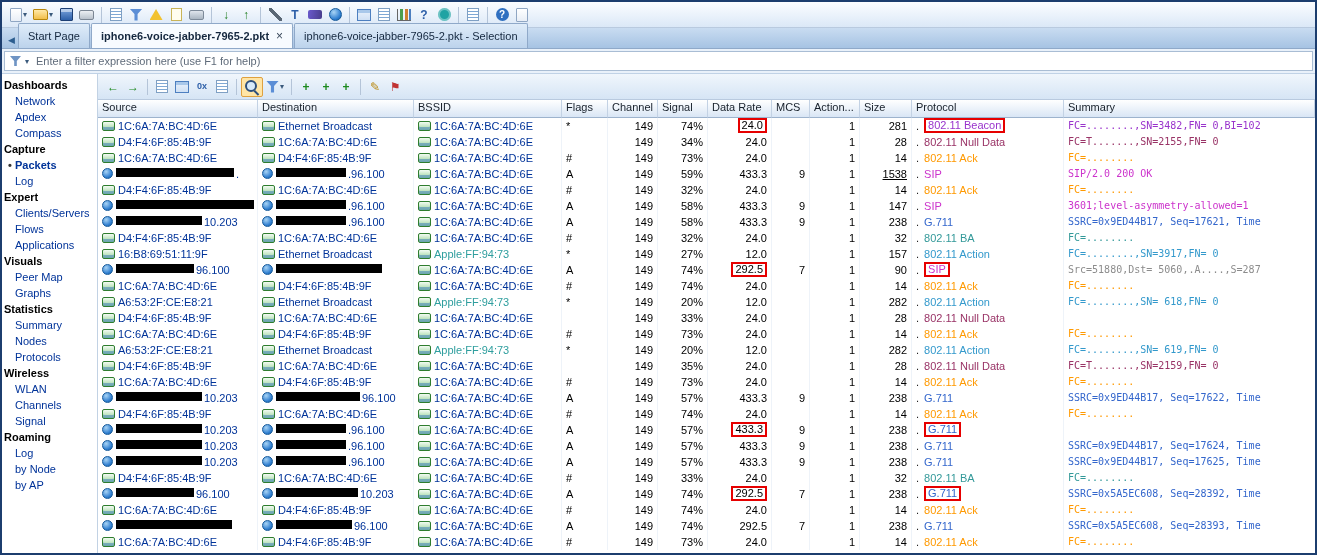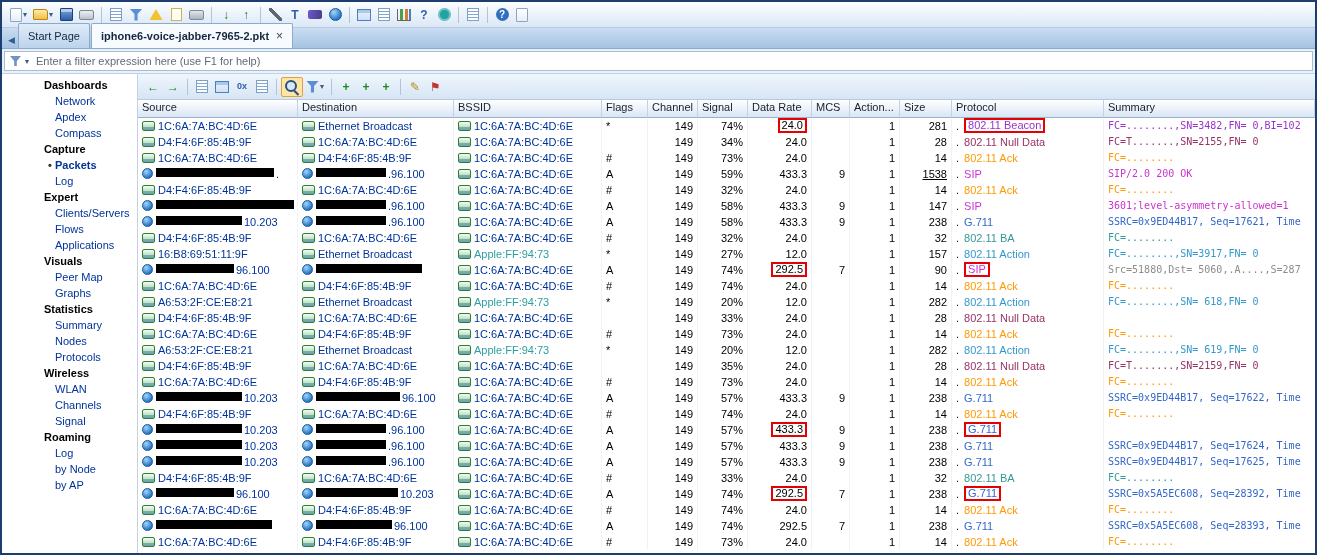--- a/index.html
+++ b/index.html
@@ -44,21 +44,21 @@
   .tab.active { background:#f7fbff; font-weight:bold; }
   .tclose { margin-left:7px; color:#3a4a5c; font-weight:normal; font-size:12px; line-height:1; }
 
   
   #filterbar { height:25px; flex:0 0 25px; background:#e9f1fa; border-bottom:1px solid #c0d2e6; padding:2px; display:flex; }
   .fwrap { flex:1; background:#fff; border:1px solid #a9bdd4; display:flex; align-items:center; padding:0 5px; gap:3px; }
   .mini-funnel { width:11px; height:10px; background:#6f94c4; clip-path:polygon(0 0,100% 0,62% 50%,62% 100%,38% 100%,38% 50%); display:inline-block; }
   .ghost { color:#5f6b7a; font-size:11px; margin-left:4px; }
 
   
-  #main { flex:1; display:flex; min-height:0;margin-left:40px; }
+  #main { flex:1; display:flex; min-height:0; }
   #sidebar { width:96px; flex:0 0 96px; border-right:1px solid #c2d2e4; background:#fff; padding-top:3px; overflow:hidden; }
   .sb-h { font-size:11px; font-weight:bold; color:#000; padding:0 2px; height:16px; line-height:16px; white-space:nowrap; }
   .sb-i { font-size:11px; color:#003399; padding:0 2px 0 13px; height:16px; line-height:16px; white-space:nowrap; cursor:pointer; position:relative; }
   .sb-i.sel { font-weight:bold; }
   .sb-i.sel::before { content:"•"; position:absolute; left:6px; color:#333; }
 
   #right { flex:1; display:flex; flex-direction:column; min-width:0; }
   #subtoolbar { height:26px; flex:0 0 26px; background:linear-gradient(#f0f6fc,#d6e5f5); border-bottom:1px solid #b9cadf;
                 display:flex; align-items:center; padding:0 5px; }
 
@@ -164,20 +164,23 @@
       </span>
     </div>
   <div id="tabbar">
       <span class="tabnav">◀</span>
       <div class="tab">
         <span>Start Page</span>
       </div>
       <div class="tab active">
         <span>iphone6-voice-jabber-7965-2.pkt</span>
         <span class="tclose">×</span>
+      </div>
+      <div class="tab">
+        <span>iphone6-voice-jabber-7965-2.pkt - Selection</span>
       </div>
     </div>
   <div id="filterbar">
     <div class="fwrap">
       <span class="mini-funnel"></span>
       <span class="caret">▾</span>
       <span class="ghost">Enter a filter expression here (use F1 for help)</span>
     </div>
   </div>
   <div id="main">

